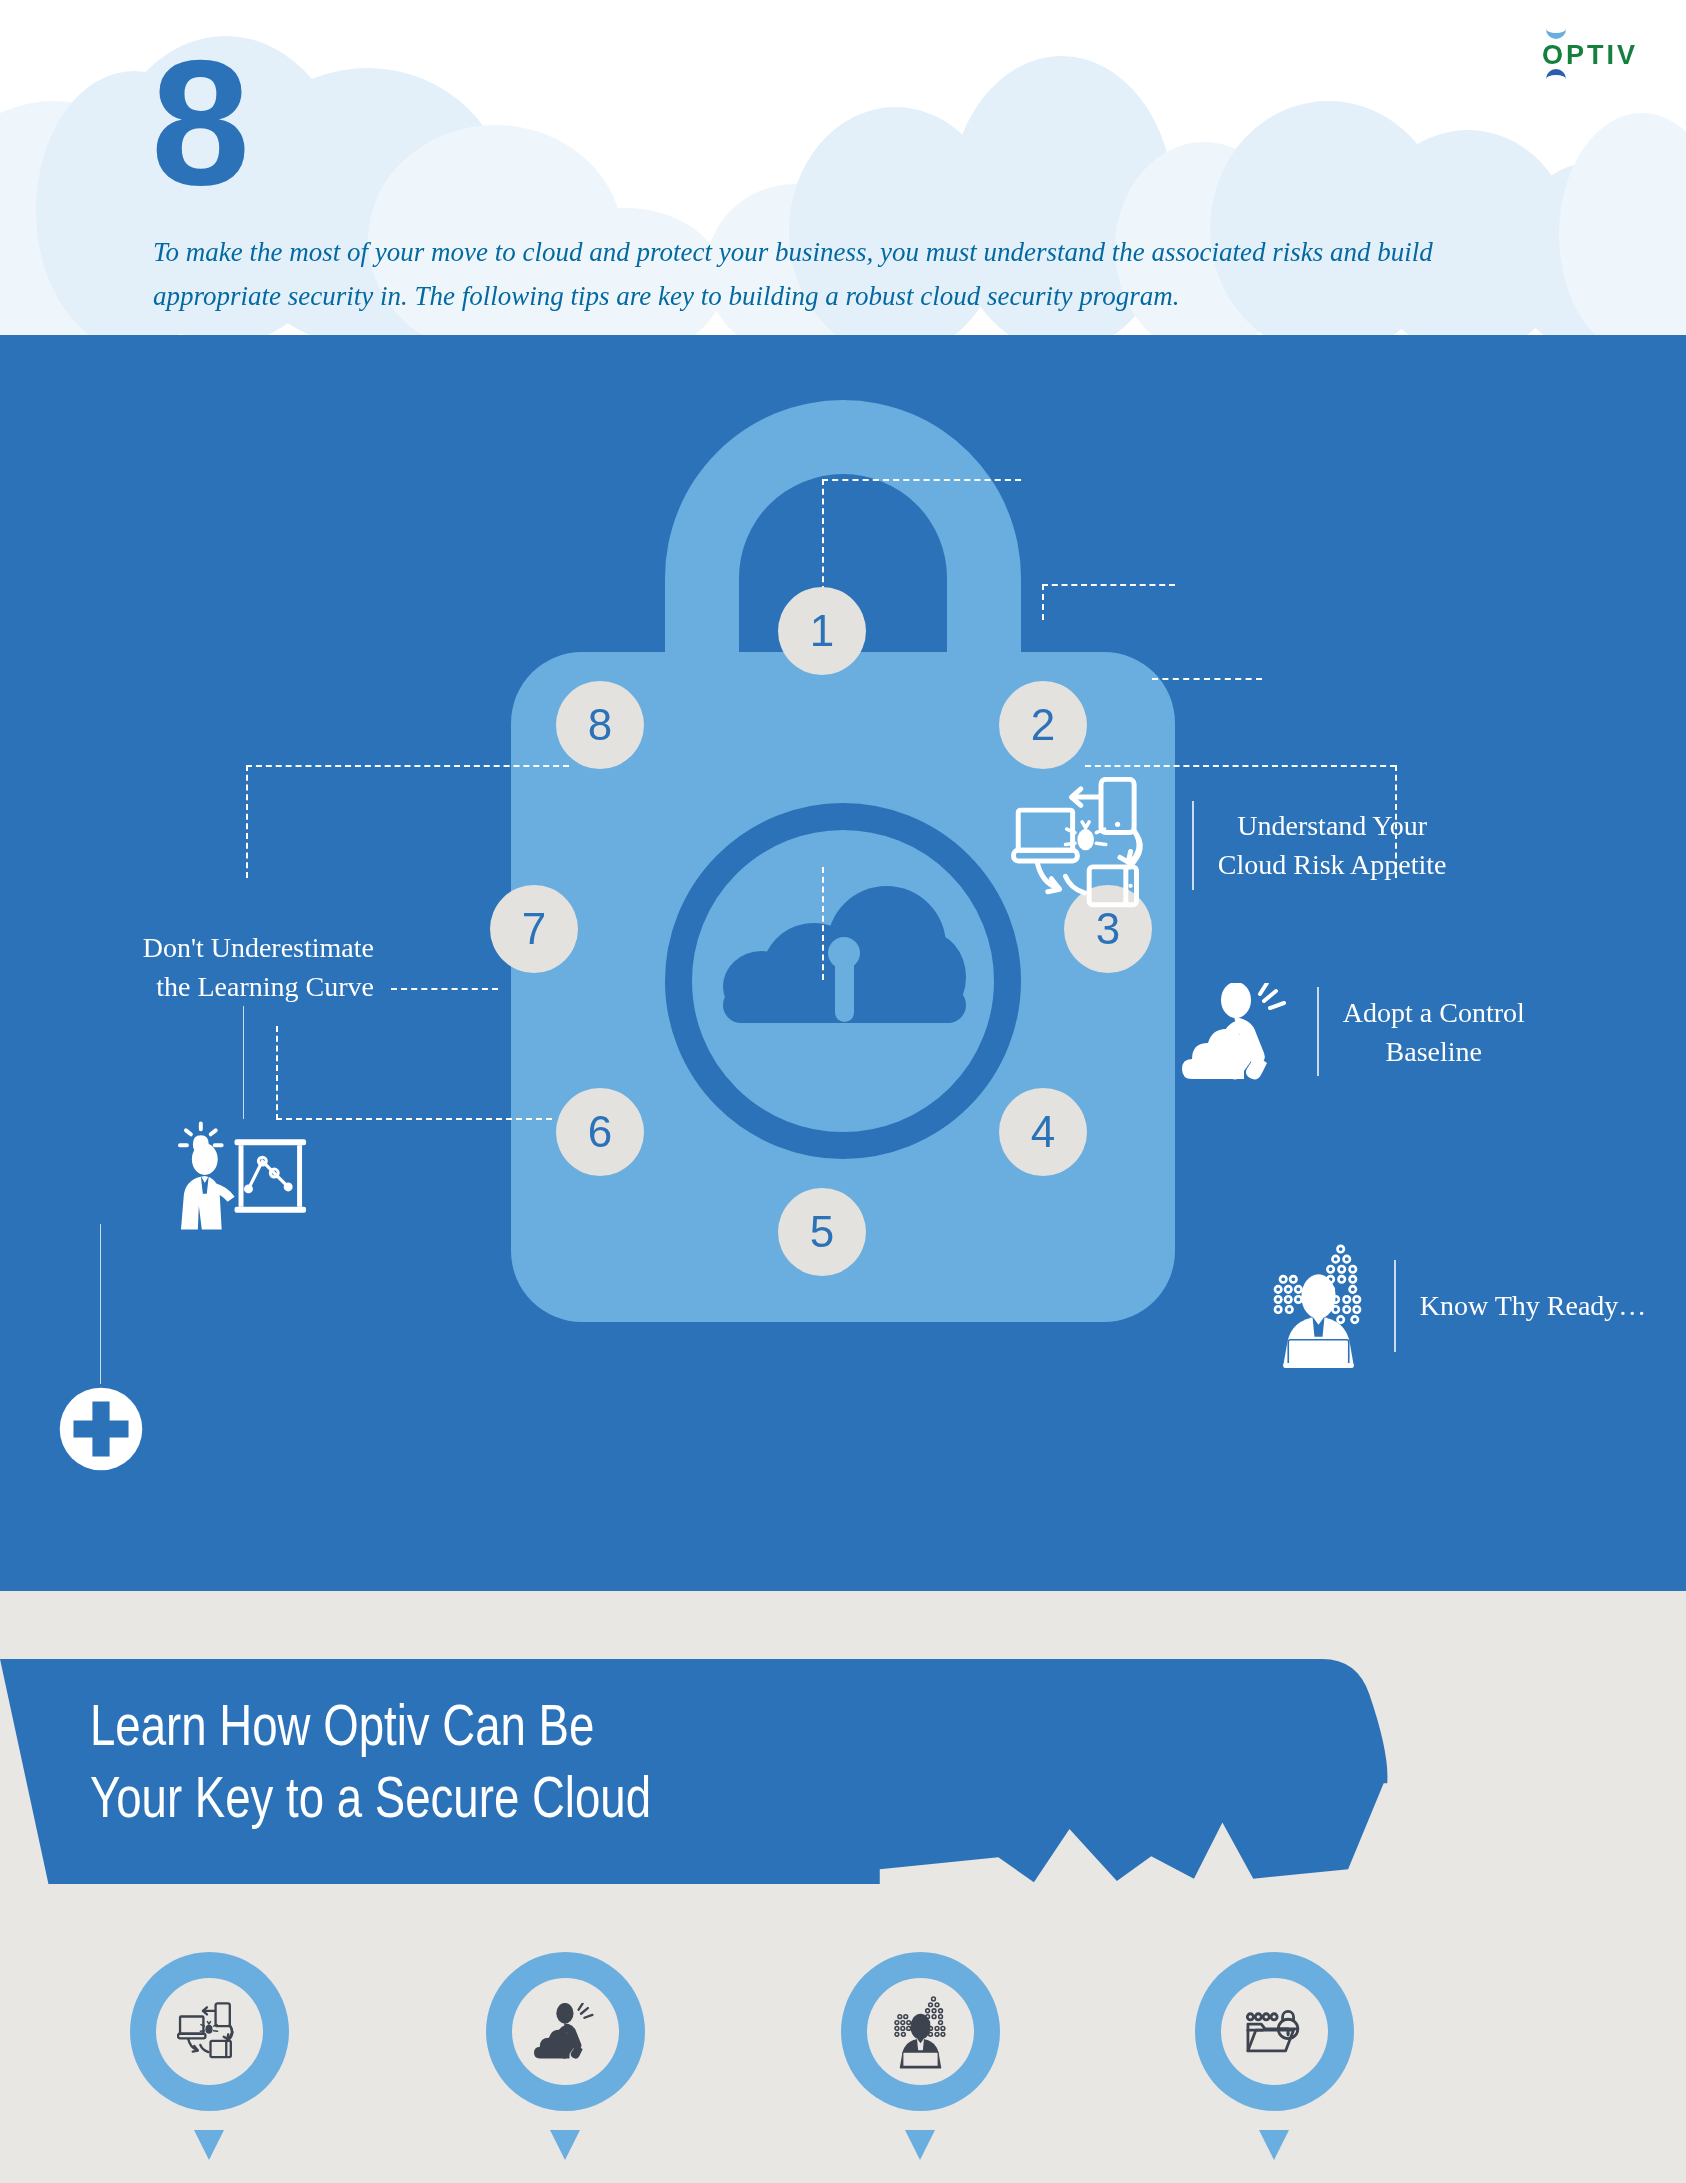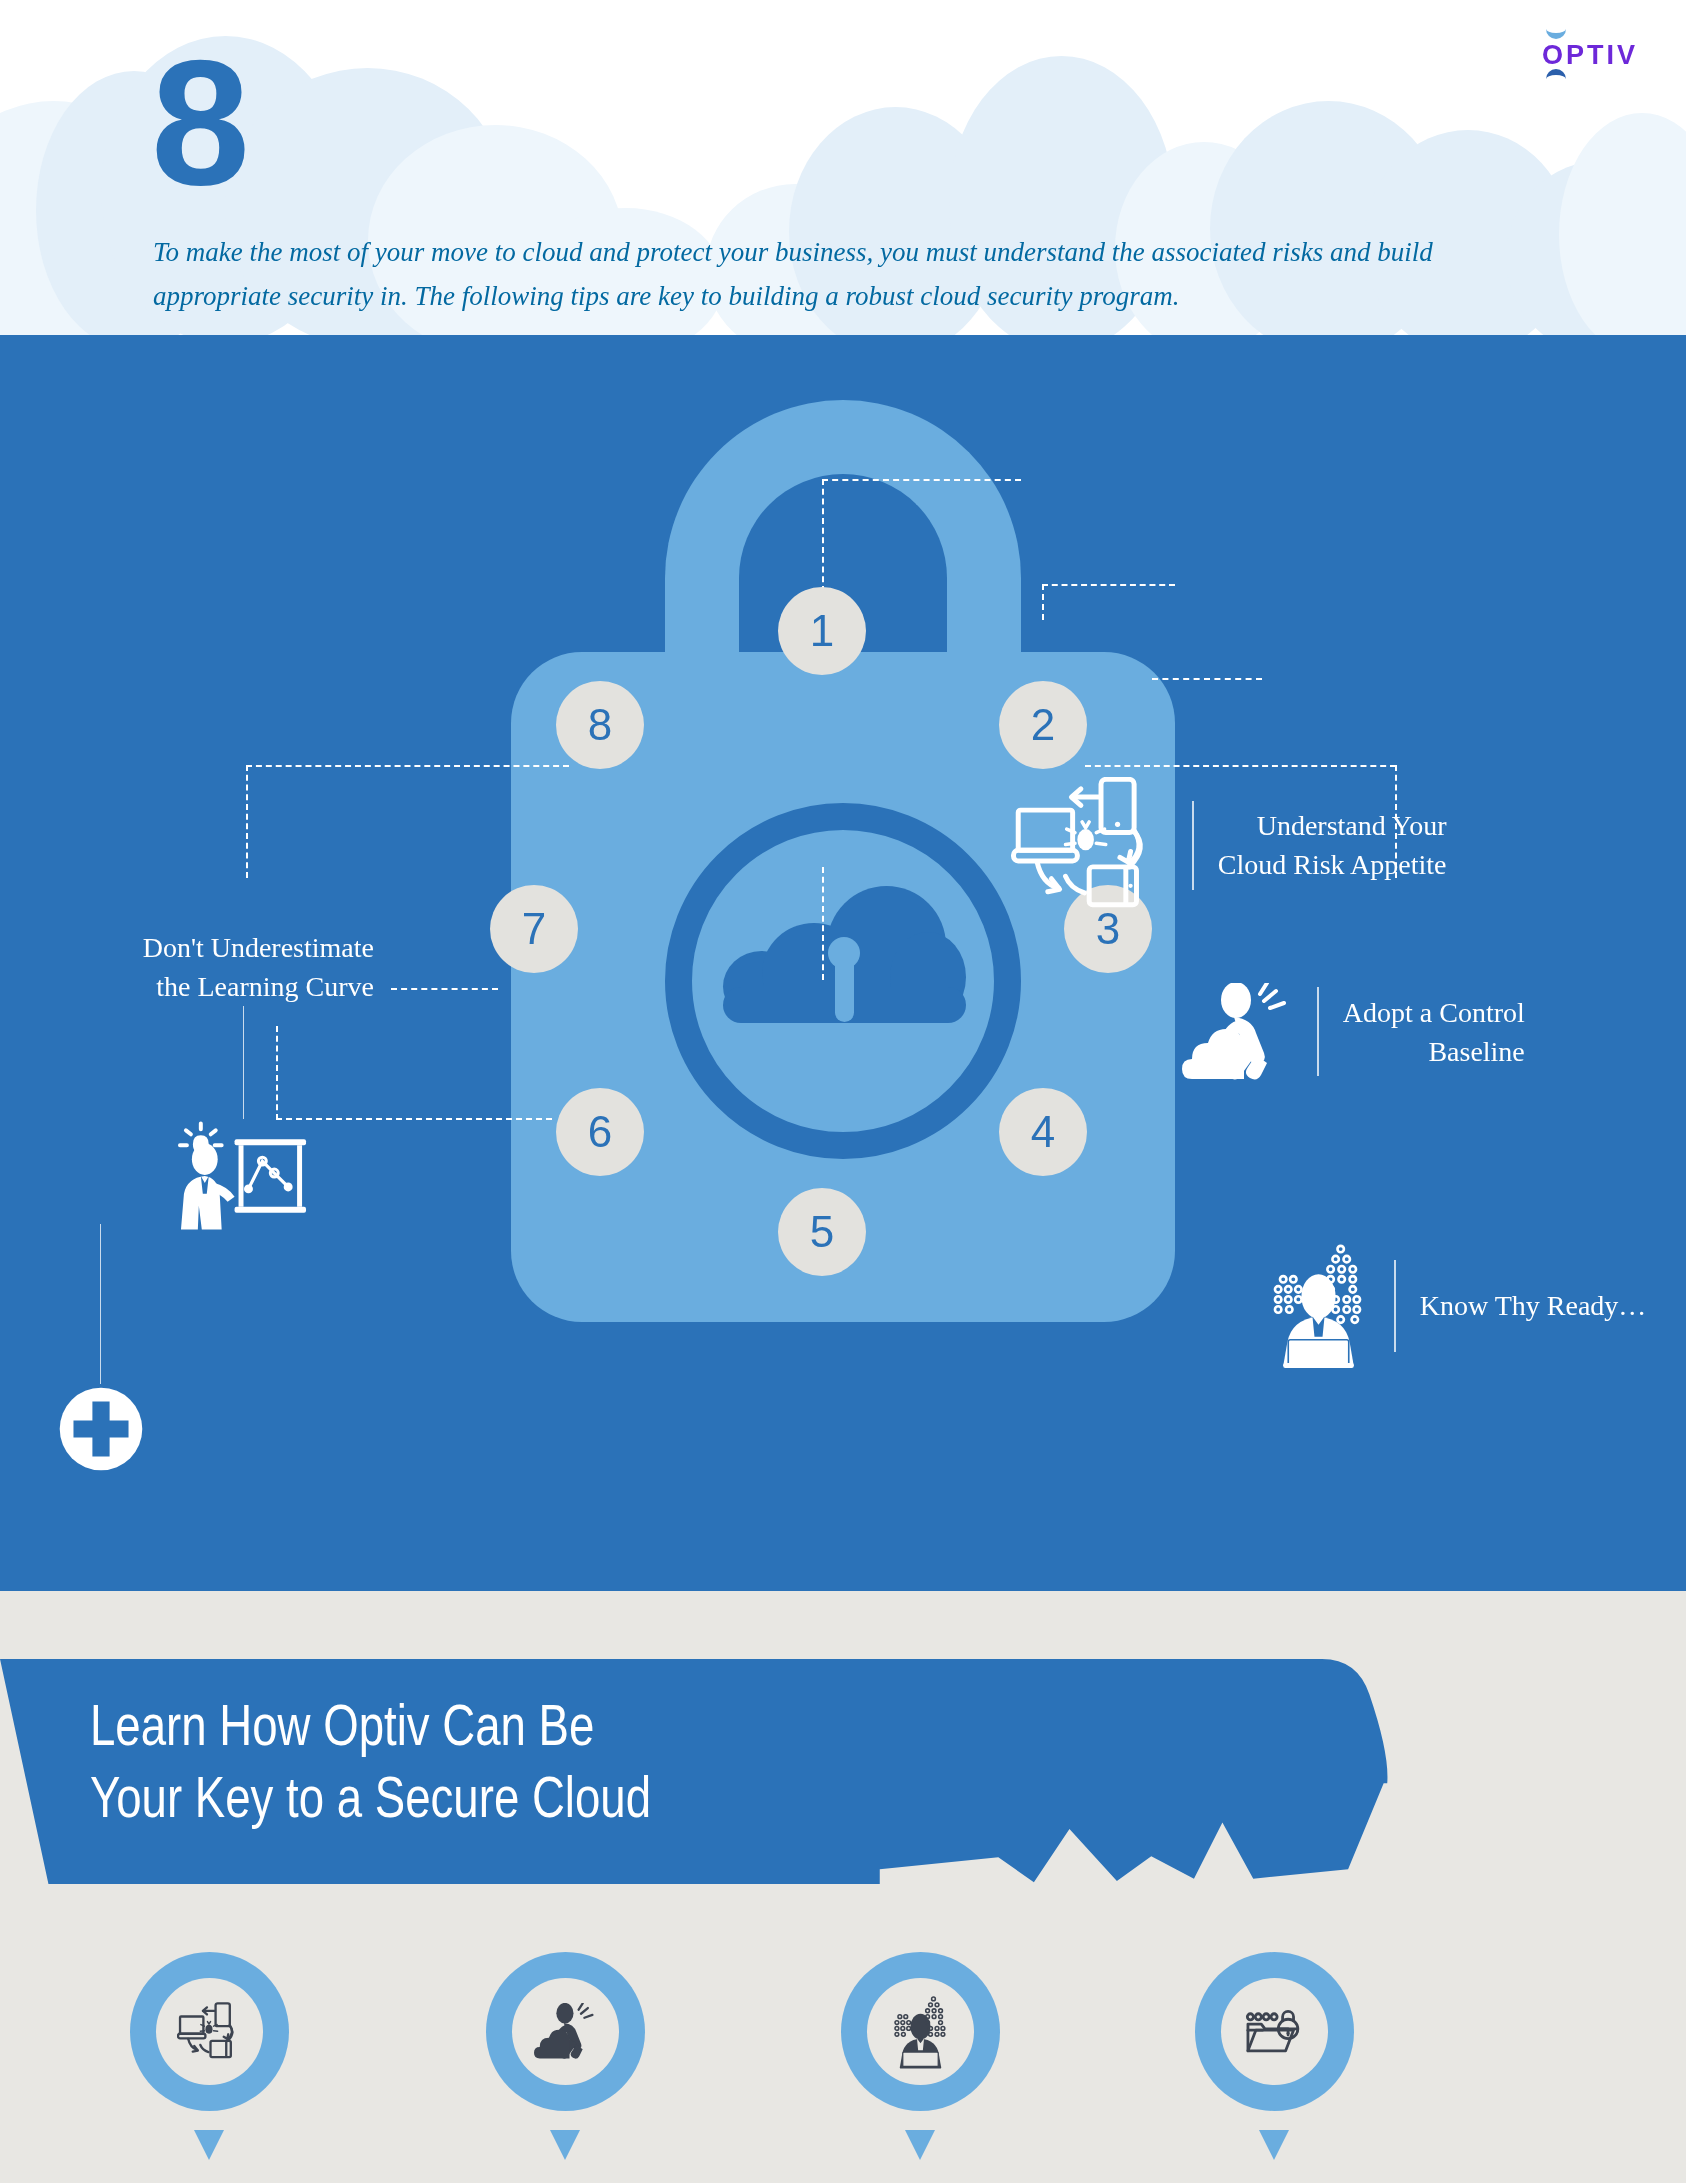--- a/index.html
+++ b/index.html
@@ -54,21 +54,21 @@
     font-size: 27px;
     line-height: 44px;
     color: #0369a1;
   }
 
   
   .optiv-logo { position: absolute; left: 1542px; top: 25px; width: 110px; height: 56px; }
   .optiv-word {
     position: absolute; left: 0; top: 15.4px;
     font-size: 27px; font-weight: bold; letter-spacing: 3px;
-    color: #6d28d9; font-family: "Liberation Sans", sans-serif;
+    color: #15803d; font-family: "Liberation Sans", sans-serif;
   }
   .optiv-arc-top {
     position: absolute; left: 4.2px; top: 3.6px;
     width: 20px; height: 10px;
     border-bottom: 6.5px solid #6aaddf;
     border-radius: 0 0 20px 20px;
   }
   .optiv-arc-bot {
     position: absolute; left: 4.2px; top: 44px;
     width: 20px; height: 10px;
@@ -149,21 +149,21 @@
   .item .rule { width: 1.8px; background: rgba(255,255,255,.75); }
   .item .label {
     font-family: "Liberation Serif", serif;
     color: #ffffff;
     font-size: 28px;
     line-height: 39px;
     white-space: pre-line;
   }
   .item.left { flex-direction: column; }
   .item.left .label { text-align: right; }
-  .item.right .label { text-align: right; }
+  .item.right .label { text-align: center; }
   .ico { color: #ffffff; display: flex; align-items: center; justify-content: center; }
 
   
   .cta-section {
     position: absolute; left: 0; top: 1591px;
     width: 1687px; height: 592px;
     background: #e8e7e3;
     overflow: hidden;
   }
   .key-shape {

